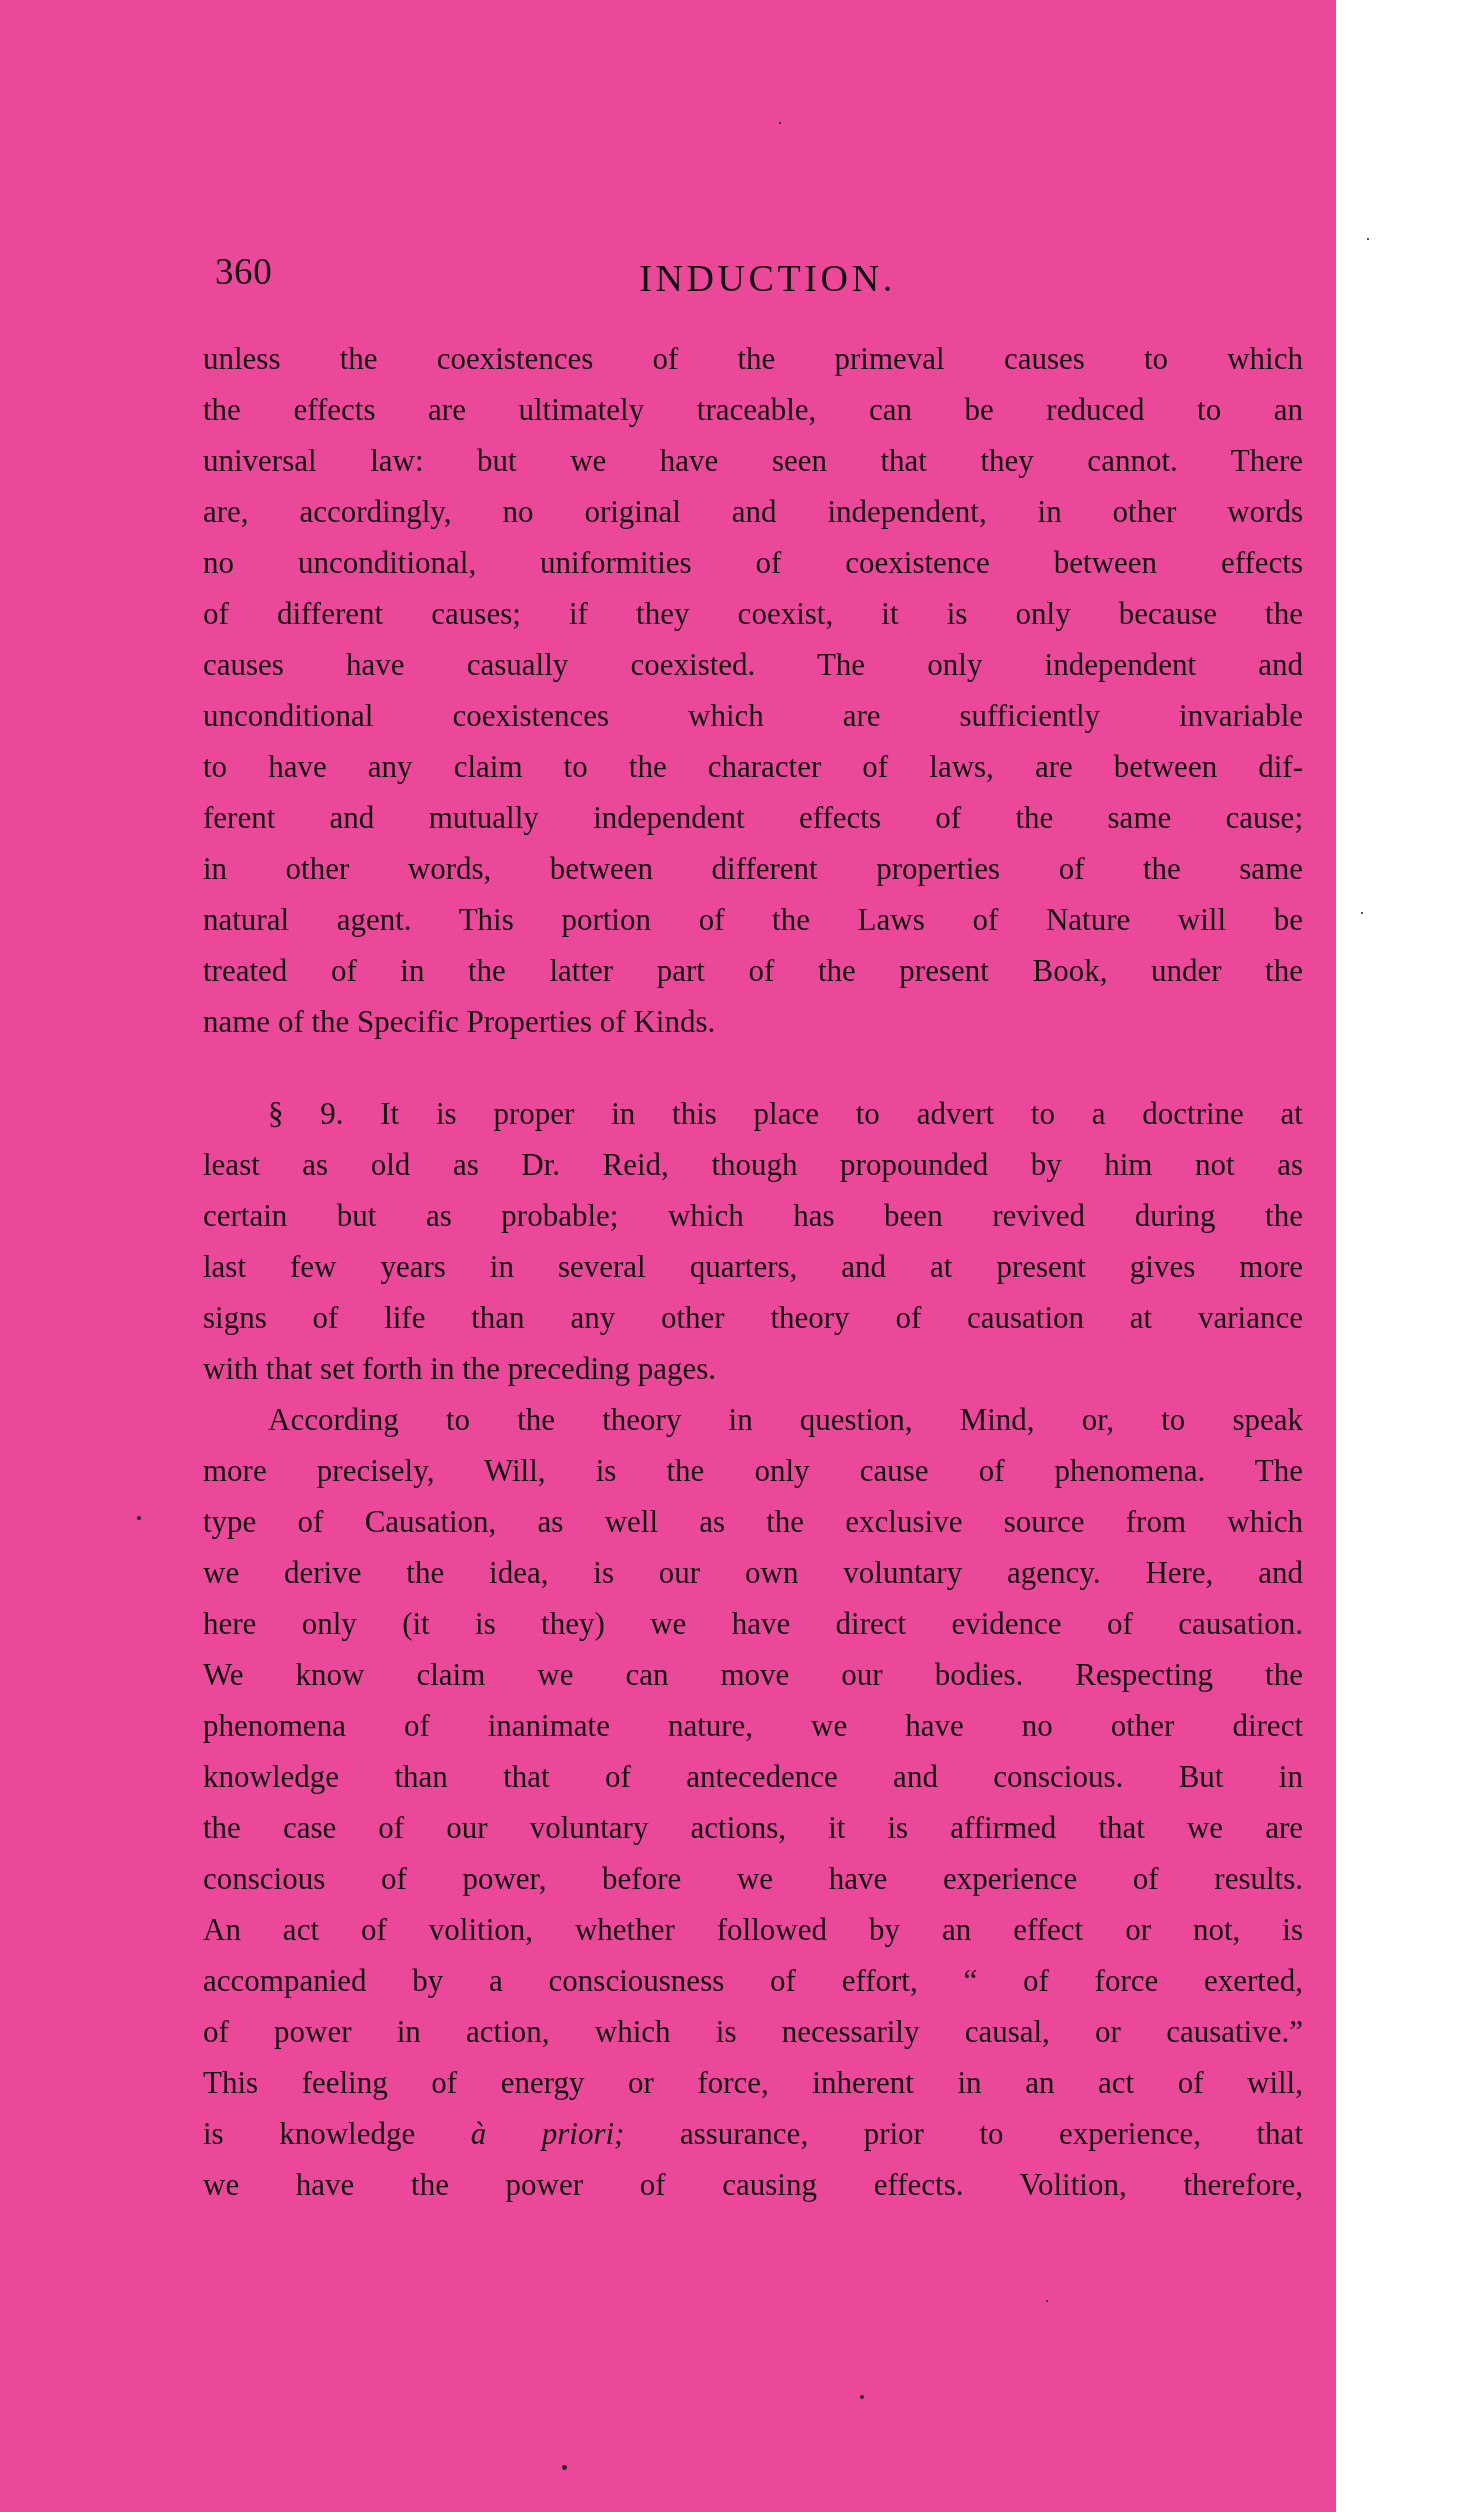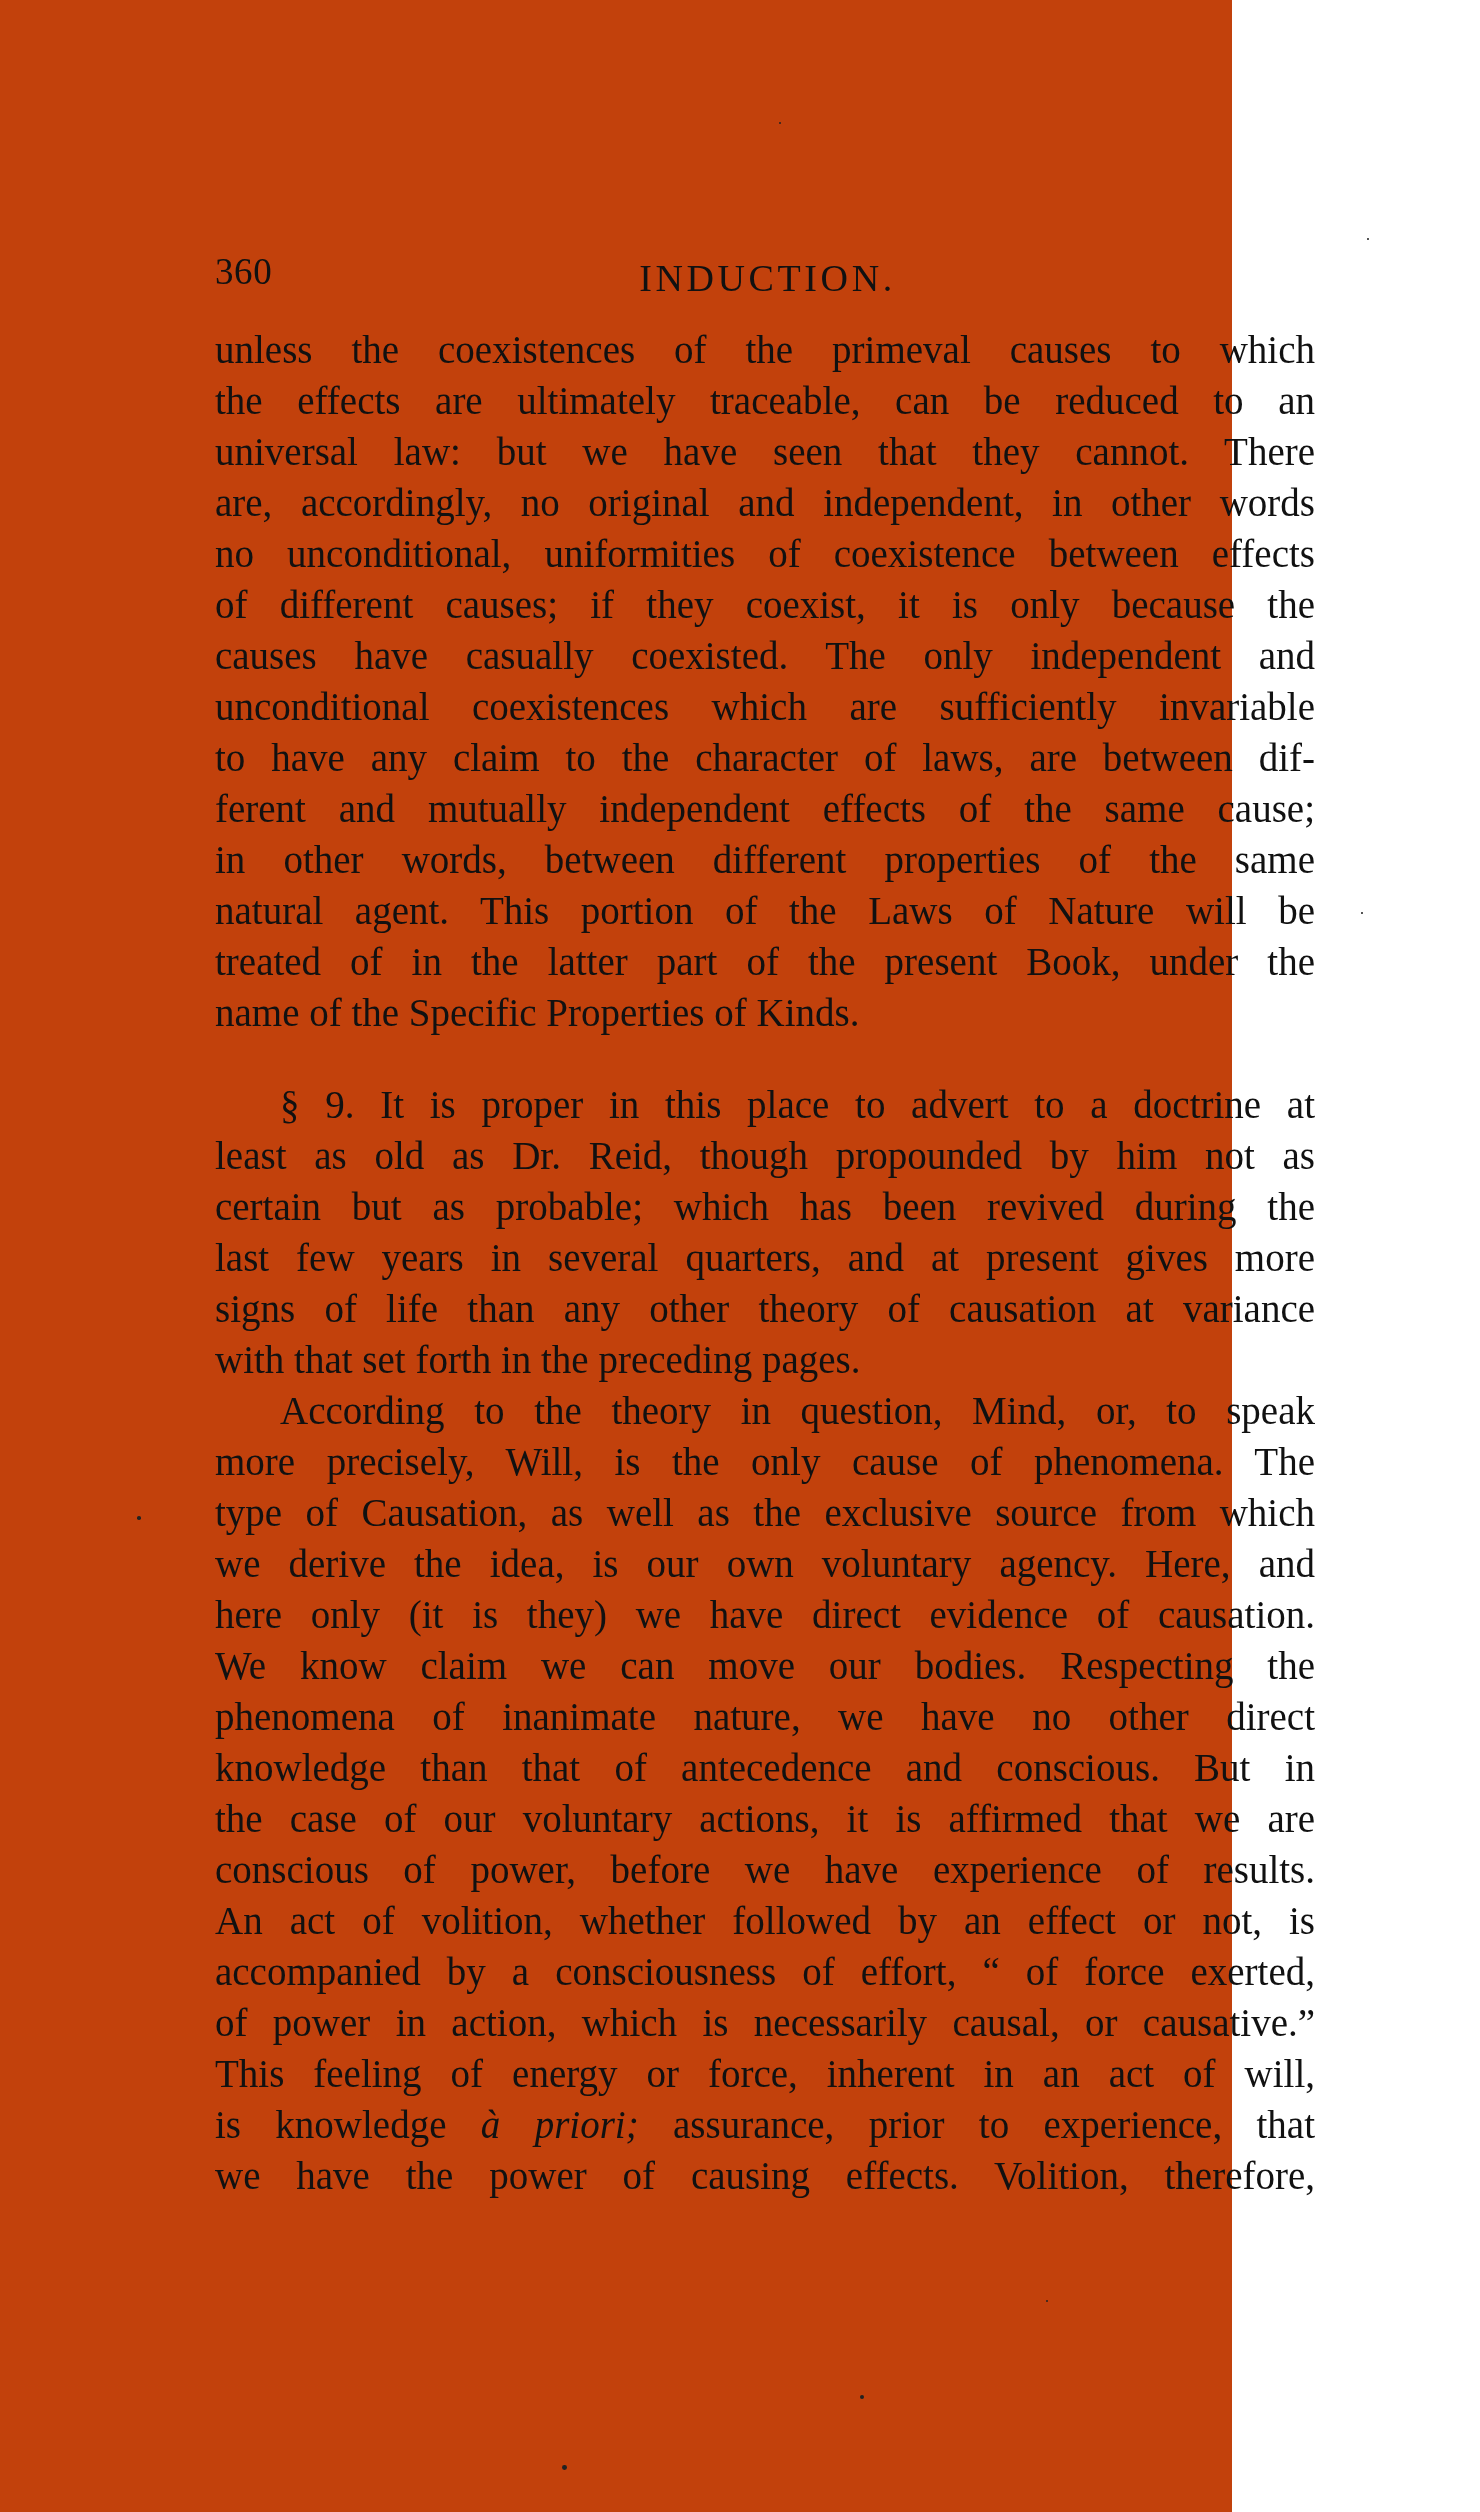--- a/index.html
+++ b/index.html
@@ -1,21 +1,21 @@
 <!DOCTYPE html>
 <html style="font-size:9.5px"><head>
 <meta charset="utf-8">
 <style>
   html, body { margin: 0; padding: 0; background: #ffffff; }
   body { width: 1480px; height: 2512px; position: relative; overflow: hidden; }
-  .page { position: absolute; left: 0; top: 0; width: 1232px; height: 2512px; background: #c2410c; color: #111; font-family: "Liberation Serif", "DejaVu Serif", serif; }
+  .page { position: absolute; left: 0; top: 0; width: 1336px; height: 2512px; background: #ec4899; color: #111; font-family: "Liberation Serif", "DejaVu Serif", serif; }
   .running-head { position: absolute; top: 250px; left: 215px; width: 1105px; height: 48px; }
   .page-number { position: absolute; left: 0; top: 0; font-size: 37px; letter-spacing: 0.6px; }
   .running-title { position: absolute; left: 0; right: 0; top: 6px; text-align: center; font-size: 38px; letter-spacing: 3.6px; }
-  .text-block { position: absolute; left: 215px; width: 1100px; font-size: 39px; line-height: 51px; text-align: justify; }
+  .text-block { position: absolute; left: 203px; width: 1100px; font-size: 31px; line-height: 51px; text-align: justify; margin-top: 9px; }
   .text-block .line { display: block; text-align: justify; text-align-last: justify; white-space: nowrap; height: 51px; }
   .text-block .line.last { text-align-last: left; }
   .block-1 { top: 324px; }
   .block-2 { top: 1079px; }
   .block-3 { top: 1385px; }
   .indent { padding-left: 65px; }
   .italic { font-style: italic; }
   .speck { position: absolute; background: #222; border-radius: 50%; }
 </style>
 </head>

